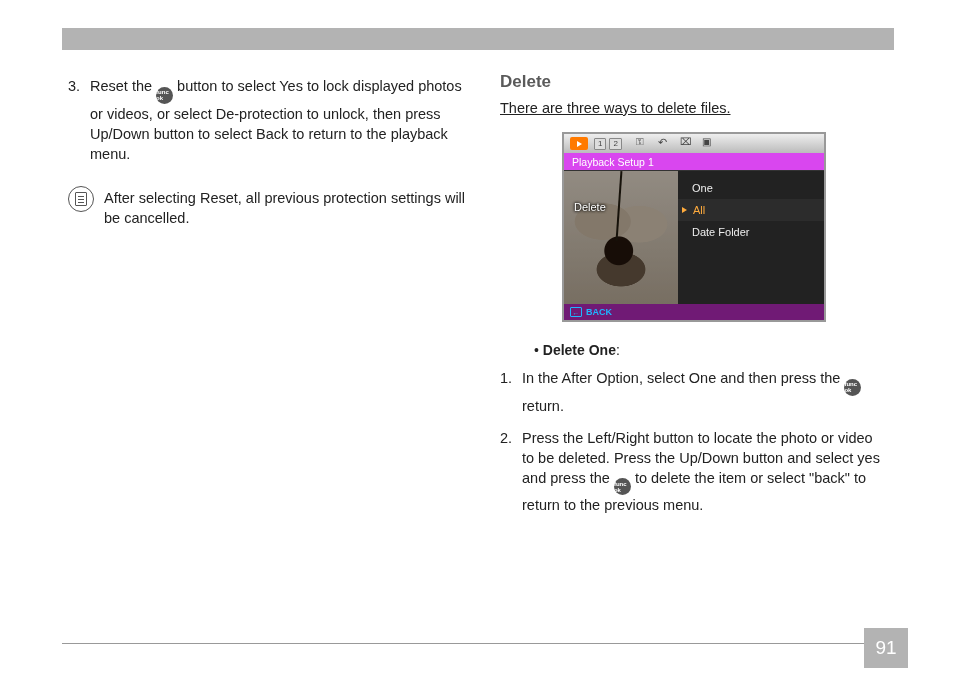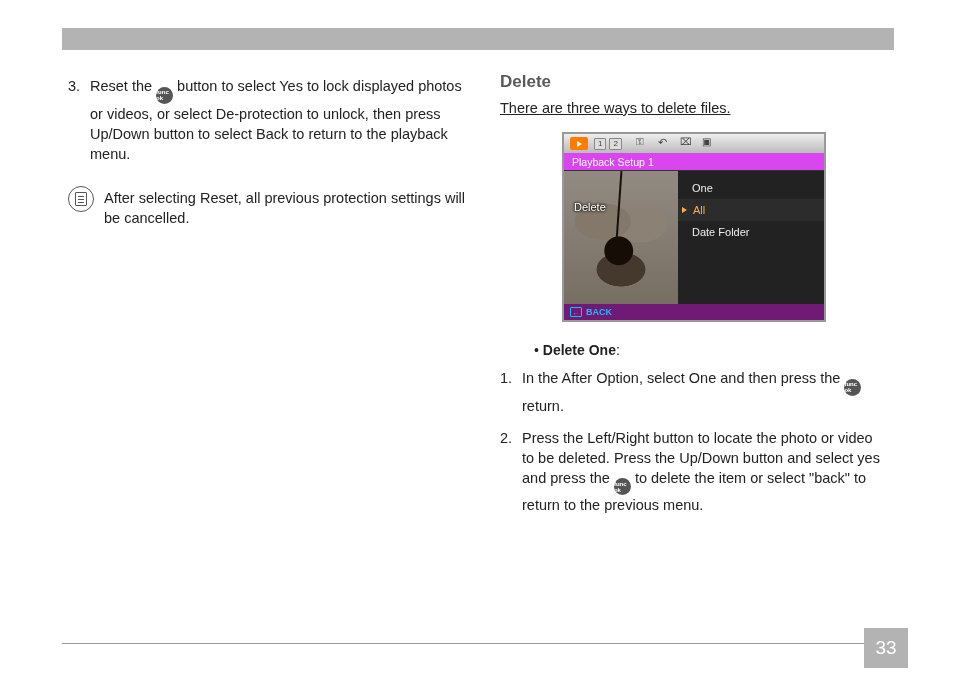--- a/index.html
+++ b/index.html
@@ -316,14 +316,14 @@
       <li class="num-item">
         <span class="num">2.</span>
         <span class="txt">
           <span>Press the Left/Right button to locate the photo or video to be deleted. Press the Up/Down button and select yes and press the </span><span class="func-btn">func ok</span><span> to delete the item or select "back" to return to the previous menu.</span>
         </span>
       </li>
     </ol>
   </div>
 
   <div class="footer-rule"></div>
-  <div class="page-num-box">33</div>
+  <div class="page-num-box">91</div>
 </div>
 
 </body></html>

